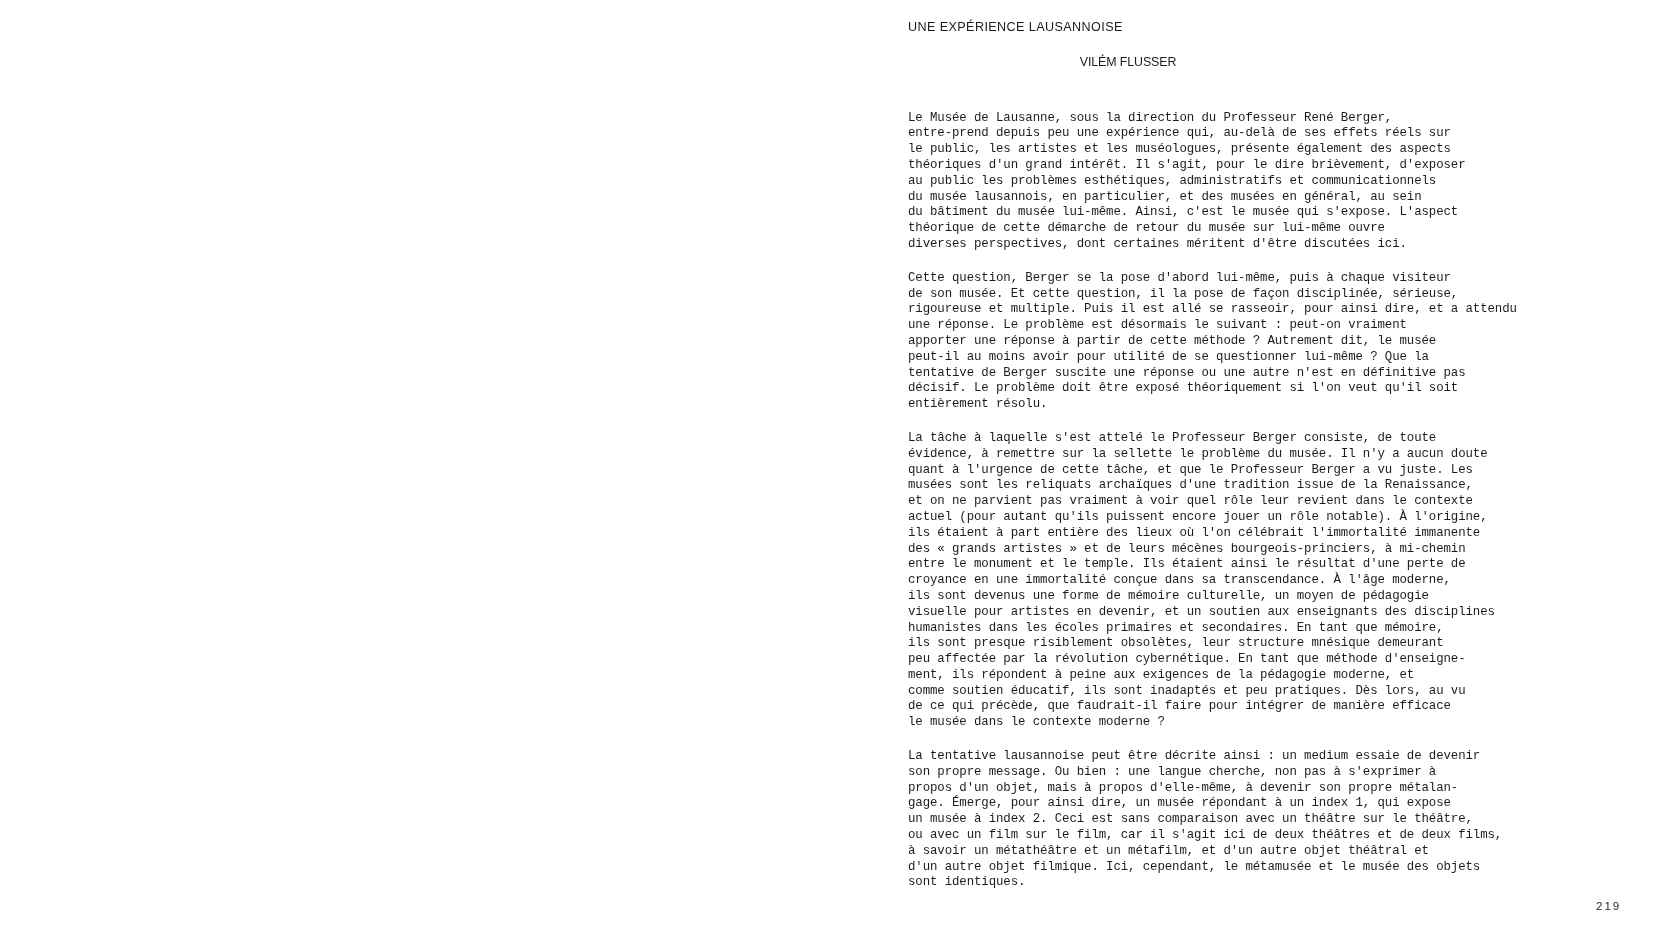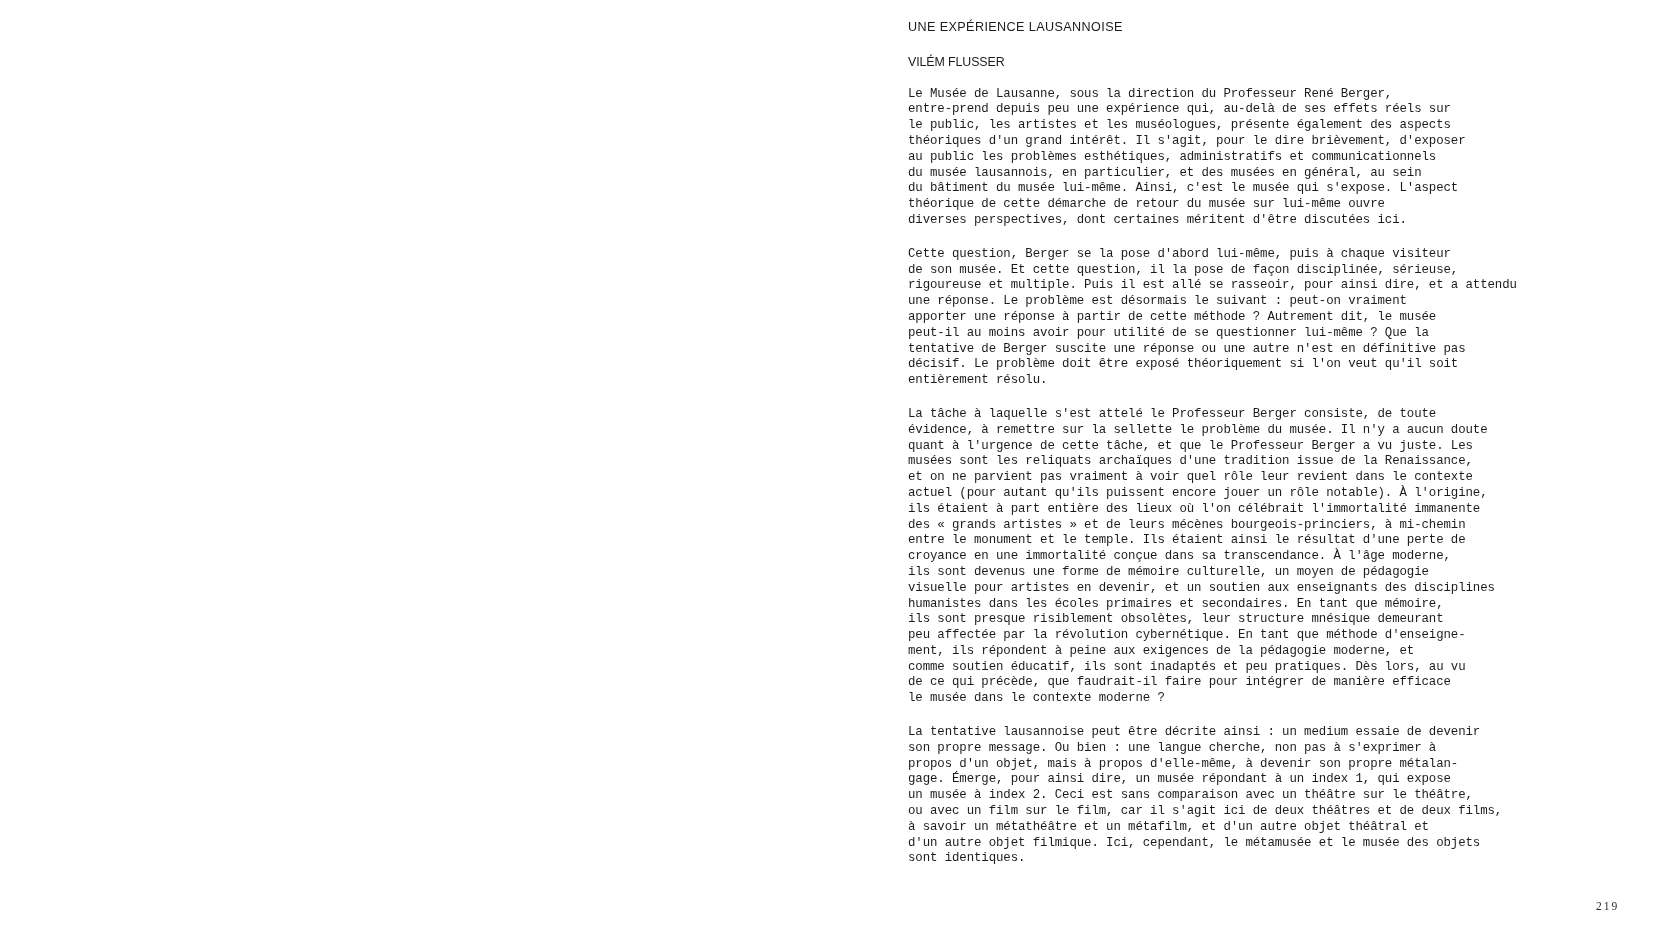--- a/index.html
+++ b/index.html
@@ -40,35 +40,36 @@
   }
   .title {
     font-size: 12.6px;
     font-weight: 400;
     letter-spacing: 0.4px;
     line-height: 15.8px;
     margin: 0 0 19px 0;
     white-space: pre;
   }
   .byline {
-    margin: 0 0 16px 0;
+    margin: 0 0 40px 0;
+    text-align: center;
   }
   .byline div {
     white-space: pre;
   }
   .para {
     white-space: pre;
     margin: 0 0 18px 0;
     font-family: Liberation Mono, monospace;
   }
   .page-number {
     position: absolute;
     left: 1596px;
     top: 900px;
-    font-family: Liberation Serif, serif;
+    font-family: Liberation Sans, sans-serif;
     font-size: 11.5px;
     letter-spacing: 2px;
     color: #2b2b2b;
   }
 </style>
 </head>
 <body>
 
 <div class="spread">
   <div class="page-left"></div>

